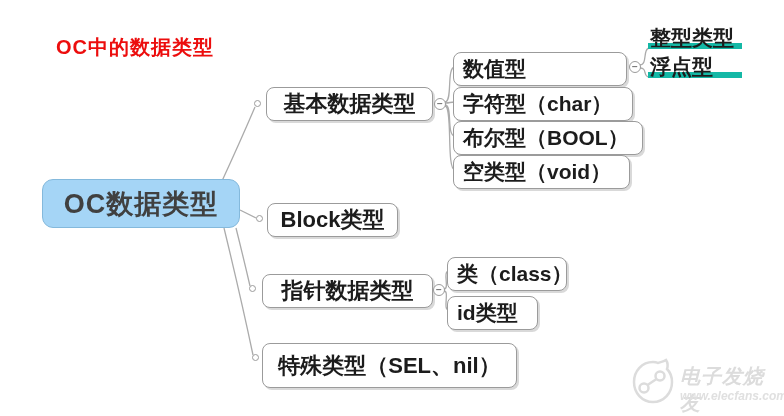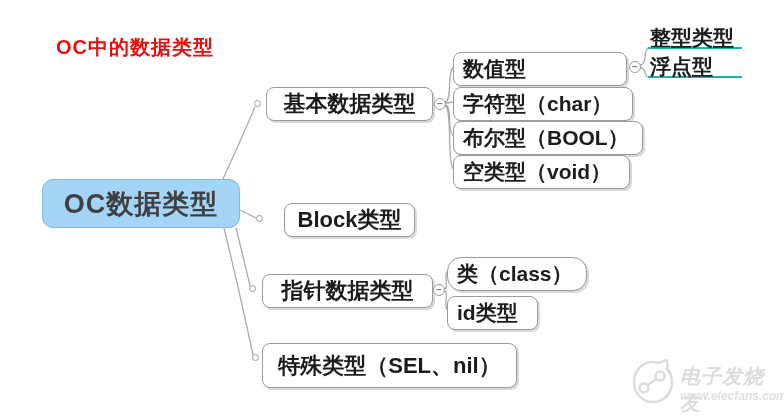--- a/index.html
+++ b/index.html
@@ -29,35 +29,35 @@
   .root{
     left:42px;top:179px;width:198px;height:49px;
     background:#a5d5f6;border:1.6px solid #84b9dc;border-radius:11px;
     box-shadow:none;justify-content:center;
     font-size:27px;color:#404040;letter-spacing:1px;
   }
   .lvl1{font-size:22px;}
   .lvl2{font-size:21px;}
 
   .n-basic  {left:266px;top:87px; width:167px;height:31px;justify-content:center;}
-  .n-block  {left:284px;top:203px;width:131px;height:32px;justify-content:center;}
+  .n-block  {left:267px;top:203px;width:131px;height:32px;justify-content:center;}
   .n-pointer{left:262px;top:274px;width:171px;height:33px;justify-content:center;}
   .n-special{left:262px;top:343px;width:255px;height:45px;justify-content:center;}
 
   .n-numeric{left:453px;top:52px; width:174px;height:30px;}
   .n-char   {left:453px;top:87px; width:180px;height:30px;}
   .n-bool   {left:453px;top:121px;width:190px;height:30px;}
   .n-void   {left:453px;top:155px;width:177px;height:30px;}
-  .n-class  {left:447px;top:257px;width:140px;height:29px;border-radius:14px;}
+  .n-class  {left:447px;top:257px;width:120px;height:29px;}
   .n-id     {left:447px;top:296px;width:91px; height:29px;}
 
   .uline{
     position:absolute;box-sizing:border-box;
     color:#1c1c1c;font-weight:bold;font-size:21px;white-space:nowrap;
-    border-bottom:2px solid #14b8a6;padding:0 2px 1px 2px;
+    border-bottom:6px solid #14b8a6;padding:0 2px 1px 2px;
   }
   .n-int  {left:648px;top:24px;width:94px;height:25px;}
   .n-float{left:648px;top:53px;width:94px;height:25px;}
 
   .dot{
     position:absolute;box-sizing:border-box;width:7px;height:7px;border-radius:50%;
     background:#ffffff;border:1.2px solid #9b9b9b;
   }
   .d-basic  {left:254px;top:100px;}
   .d-block  {left:256px;top:215px;}

